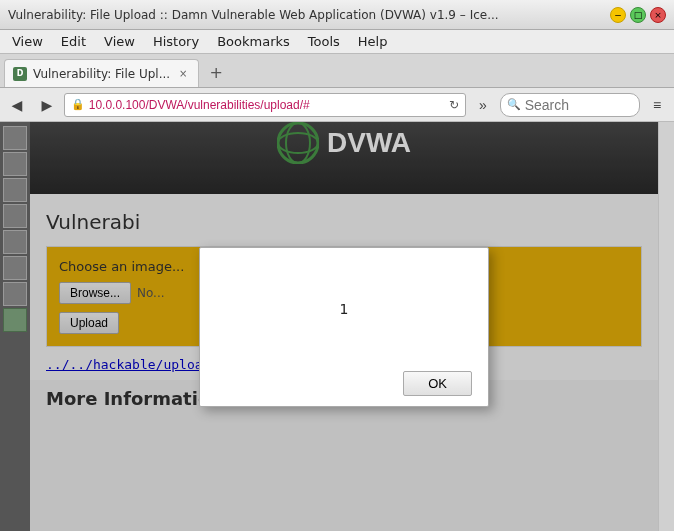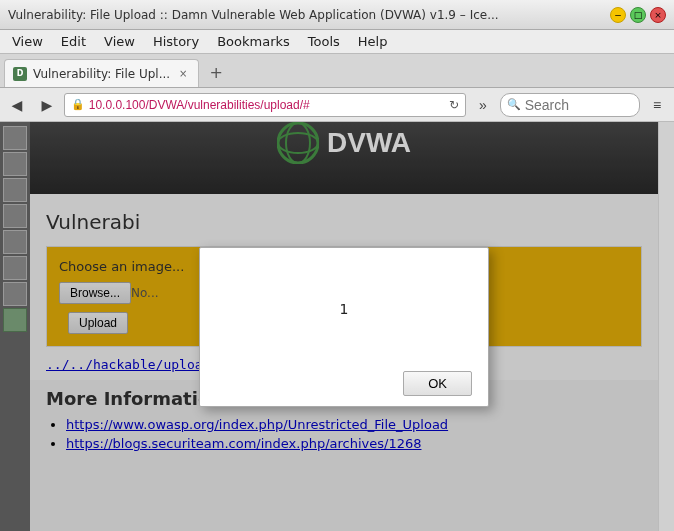--- a/index.html
+++ b/index.html
@@ -296,20 +296,21 @@
     }
     .choose-image-label {
       font-size: 13px;
       color: #333;
       margin-bottom: 8px;
       display: block;
     }
     .file-input-row {
       display: flex;
       align-items: center;
+      gap: 6px;
       margin-bottom: 8px;
     }
     .browse-btn {
       background: linear-gradient(to bottom, #f8f8f8, #e0e0e0);
       border: 1px solid #aaa;
       padding: 3px 10px;
       font-size: 12px;
       cursor: pointer;
       border-radius: 2px;
     }
@@ -317,21 +318,20 @@
       font-size: 12px;
       color: #555;
     }
     .upload-btn {
       background: linear-gradient(to bottom, #f8f8f8, #e0e0e0);
       border: 1px solid #aaa;
       padding: 3px 10px;
       font-size: 12px;
       cursor: pointer;
       border-radius: 2px;
-      margin-left: 9px;
     }
     .upload-link {
       color: #0000cc;
       text-decoration: underline;
       font-family: monospace;
       font-size: 13px;
     }
     .success-text {
       color: #0000cc;
       font-family: monospace;
@@ -500,28 +500,20 @@
         </div>
         <button class="upload-btn">Upload</button>
       </div>
       <div>
         <span class="upload-link">../../hackable/uploads/</span><a class="upload-link">clickme.png</a><span class="success-text"> succesfully uploaded!</span>
       </div>
     </div>
 
     <div class="more-info-section">
       <div class="more-info-title">More Information</div>
-      <ul class="info-links">
-        <li>
-          <a href="#" class="info-link">https://www.owasp.org/index.php/Unrestricted_File_Upload</a>
-        </li>
-        <li>
-          <a href="#" class="info-link">https://blogs.securiteam.com/index.php/archives/1268</a>
-        </li>
-      </ul>
     </div>
 
     <div class="modal-overlay">
       <div class="modal">
         <div class="modal-body">
           <span>1</span>
         </div>
         <div class="modal-footer">
           <button class="ok-btn">OK</button>
         </div>

